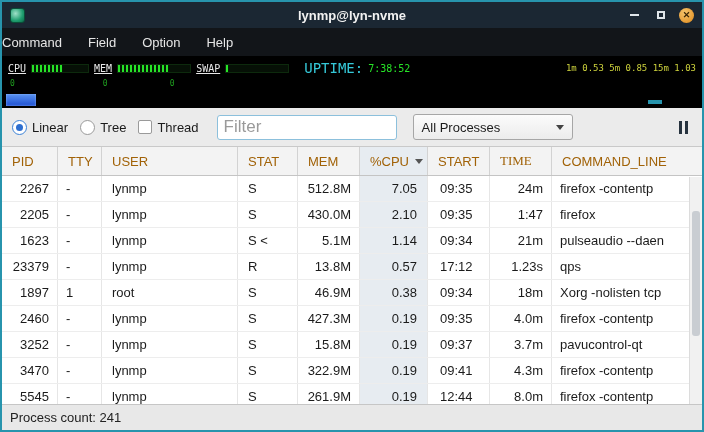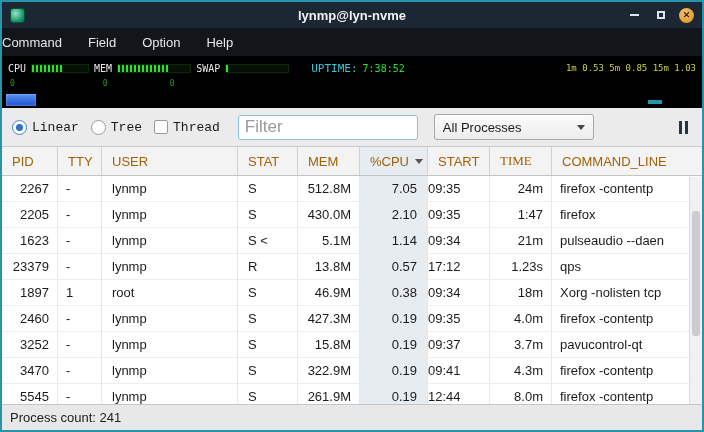--- a/index.html
+++ b/index.html
@@ -27,40 +27,40 @@
   .wbtn.close { border-radius:50%; background:radial-gradient(circle at 38% 32%, #f6c46c, #e59b33 70%, #c87f1d);
                 color:#3a2506; font-size:9px; font-weight:bold; line-height:1; }
   
   .menubar { height:28px; background:#121519; display:flex; align-items:center;
              gap:26px; flex:0 0 28px; }
   .menu-item { color:#e6e6e6; font-size:13px; }
   
   .monitor { height:36px; background:#000; flex:0 0 36px;
              font-family:"DejaVu Sans Mono", monospace; padding:3px 6px 0 6px; }
   .mline1 { display:flex; align-items:center; height:18px; gap:5px; }
-  .mlabel { color:#e8e8e8; font-size:10px; }
+  .mlabel { color:#e8e8e8; font-size:10px;text-decoration:underline; }
   .tbar { height:9px; background:#061006; border:1px solid #0d2a0d; position:relative; display:inline-block; }
   .tbar .fill { position:absolute; left:0; top:0; bottom:0;
                 background:repeating-linear-gradient(90deg,#27e427 0 2px,#041804 2px 4px); }
   .bar-cpu { width:58px; } .bar-mem { width:74px; } .bar-swap { width:64px; }
-  .cyan { color:#35c8d8; font-size:11px; margin-left:17px; }
+  .cyan { color:#35c8d8; font-size:14px; margin-left:10px; }
   .grn  { color:#27e427; font-size:10px; }
   .load { margin-left:auto; color:#cdd23c; font-size:9px; }
   .mline2 { height:12px; display:flex; align-items:center; color:#1f9e1f; font-size:8px; }
   .mline2 .tk1 { margin-left:2px; } .mline2 .tk2 { margin-left:88px; } .mline2 .tk3 { margin-left:62px; }
   
   .graphstrip { height:16px; background:#000; position:relative; flex:0 0 16px; }
   .graph-sel { position:absolute; left:4px; top:2px; width:30px; height:12px;
                background:linear-gradient(180deg,#5a93f2,#1d4fd0);
                box-shadow:inset 0 0 2px #9cc0ff; }
   .graph-tick { position:absolute; right:40px; bottom:4px; width:14px; height:4px; background:#2794ad; }
   
   .controls { height:38px; background:#ebebeb; display:flex; align-items:center;
               padding:0 10px; flex:0 0 38px; }
-  .opt { display:flex; align-items:center; gap:5px; font-size:13px; color:#1a1a1a; margin-right:12px;font-family:Liberation Mono, monospace; }
+  .opt { display:flex; align-items:center; gap:5px; font-size:13px; color:#1a1a1a; margin-right:12px; }
   .radio { width:15px; height:15px; border-radius:50%; border:1px solid #9a9a9a; background:#fff; position:relative; }
   .radio.sel { border-color:#3c82d6; }
   .radio.sel::after { content:""; position:absolute; inset:3px; border-radius:50%; background:#2e6fd0; }
   .checkbox { width:14px; height:14px; border:1px solid #9a9a9a; background:#fff; border-radius:2px; }
   .filter-input { width:180px; height:25px; border:1px solid #8cc0dc; border-radius:3px;
                   background:#fff; padding:0 6px; font-size:17px; font-family:"Liberation Sans",sans-serif;
                   margin-left:6px; outline:none; }
   .filter-input::placeholder { color:#9a9a9a; }
   .selectbox { width:160px; height:26px; margin-left:16px; display:flex; align-items:center;
                padding:0 8px; background:linear-gradient(#fbfbfb,#ececec); border:1px solid #a6a6a6;
@@ -77,21 +77,21 @@
            border-right:1px solid #d2d2d2; overflow:hidden; white-space:nowrap; flex:0 0 auto; }
   .row { display:flex; height:26px; background:#fff; border-bottom:1px solid #ededed; }
   .cell { display:flex; align-items:center; font-size:13px; color:#1b1b1b;
           border-right:1px solid #e6e6e6; overflow:hidden; white-space:nowrap; flex:0 0 auto; }
   .c-pid   { width:56px; justify-content:flex-end; padding-right:8px; }
   .c-tty   { width:44px; padding-left:8px; }
   .c-user  { width:136px; padding-left:10px; }
   .c-stat  { width:60px; padding-left:10px; }
   .c-mem   { width:62px; justify-content:flex-end; padding-right:8px; }
   .c-cpu   { width:68px; justify-content:flex-end; padding-right:10px; background:#e7ecf1; }
-  .c-start { width:62px; }
+  .c-start { width:62px; padding-left:12px; }
   .c-time  { width:62px; justify-content:flex-end; padding-right:8px; }
   .c-cmd   { flex:1 1 auto; padding-left:8px; border-right:none; }
   .h-pid { width:56px; } .h-tty { width:44px; } .h-user { width:136px; } .h-stat { width:60px; }
   .h-mem { width:62px; } .h-cpu { width:68px; background:#e7ecf1; } .h-start { width:62px; }
   .h-time { width:62px;font-family:Liberation Serif, serif; } .h-cmd { flex:1 1 auto; border-right:none; }
   .sortchev { width:0; height:0; border-left:4px solid transparent; border-right:4px solid transparent;
               border-top:5px solid #555; margin-left:6px; }
   .scrollbar { position:absolute; top:31px; right:0; bottom:0; width:13px; background:#f1f1f1;
                border-left:1px solid #dcdcdc; }
   .thumb { position:absolute; top:34px; left:2px; right:2px; height:125px; background:#c9cdd2; border-radius:3px; }

